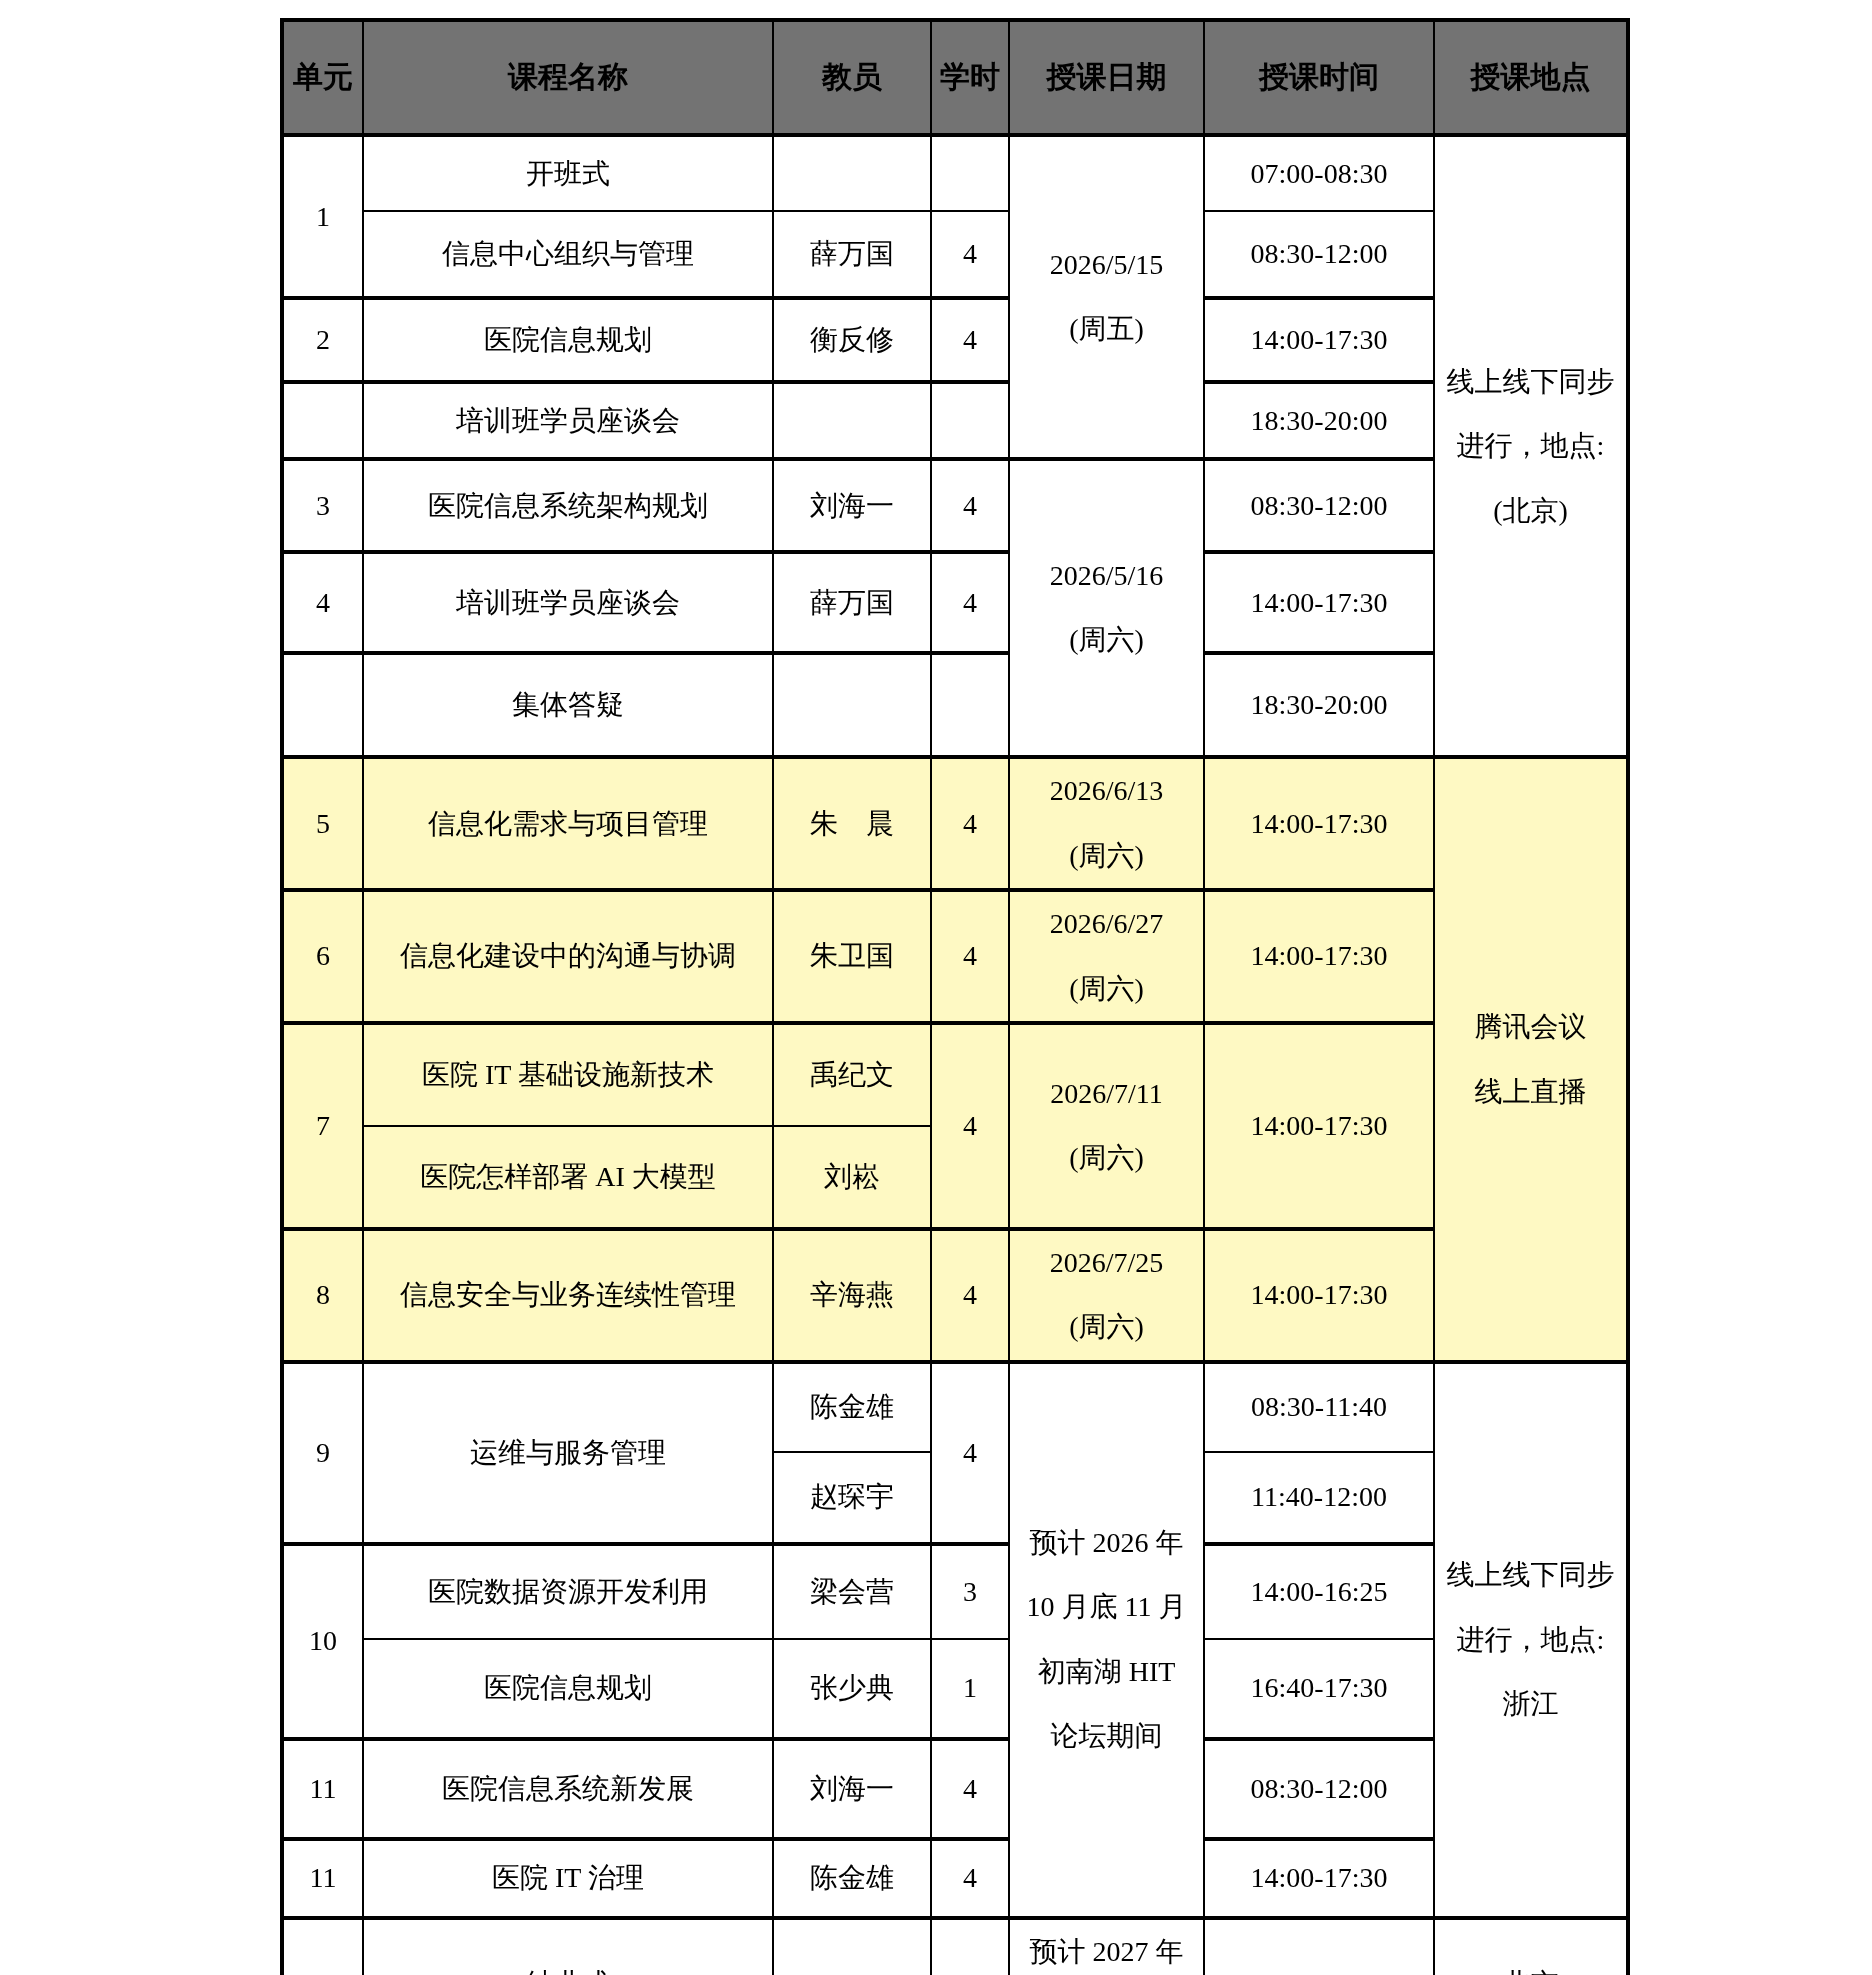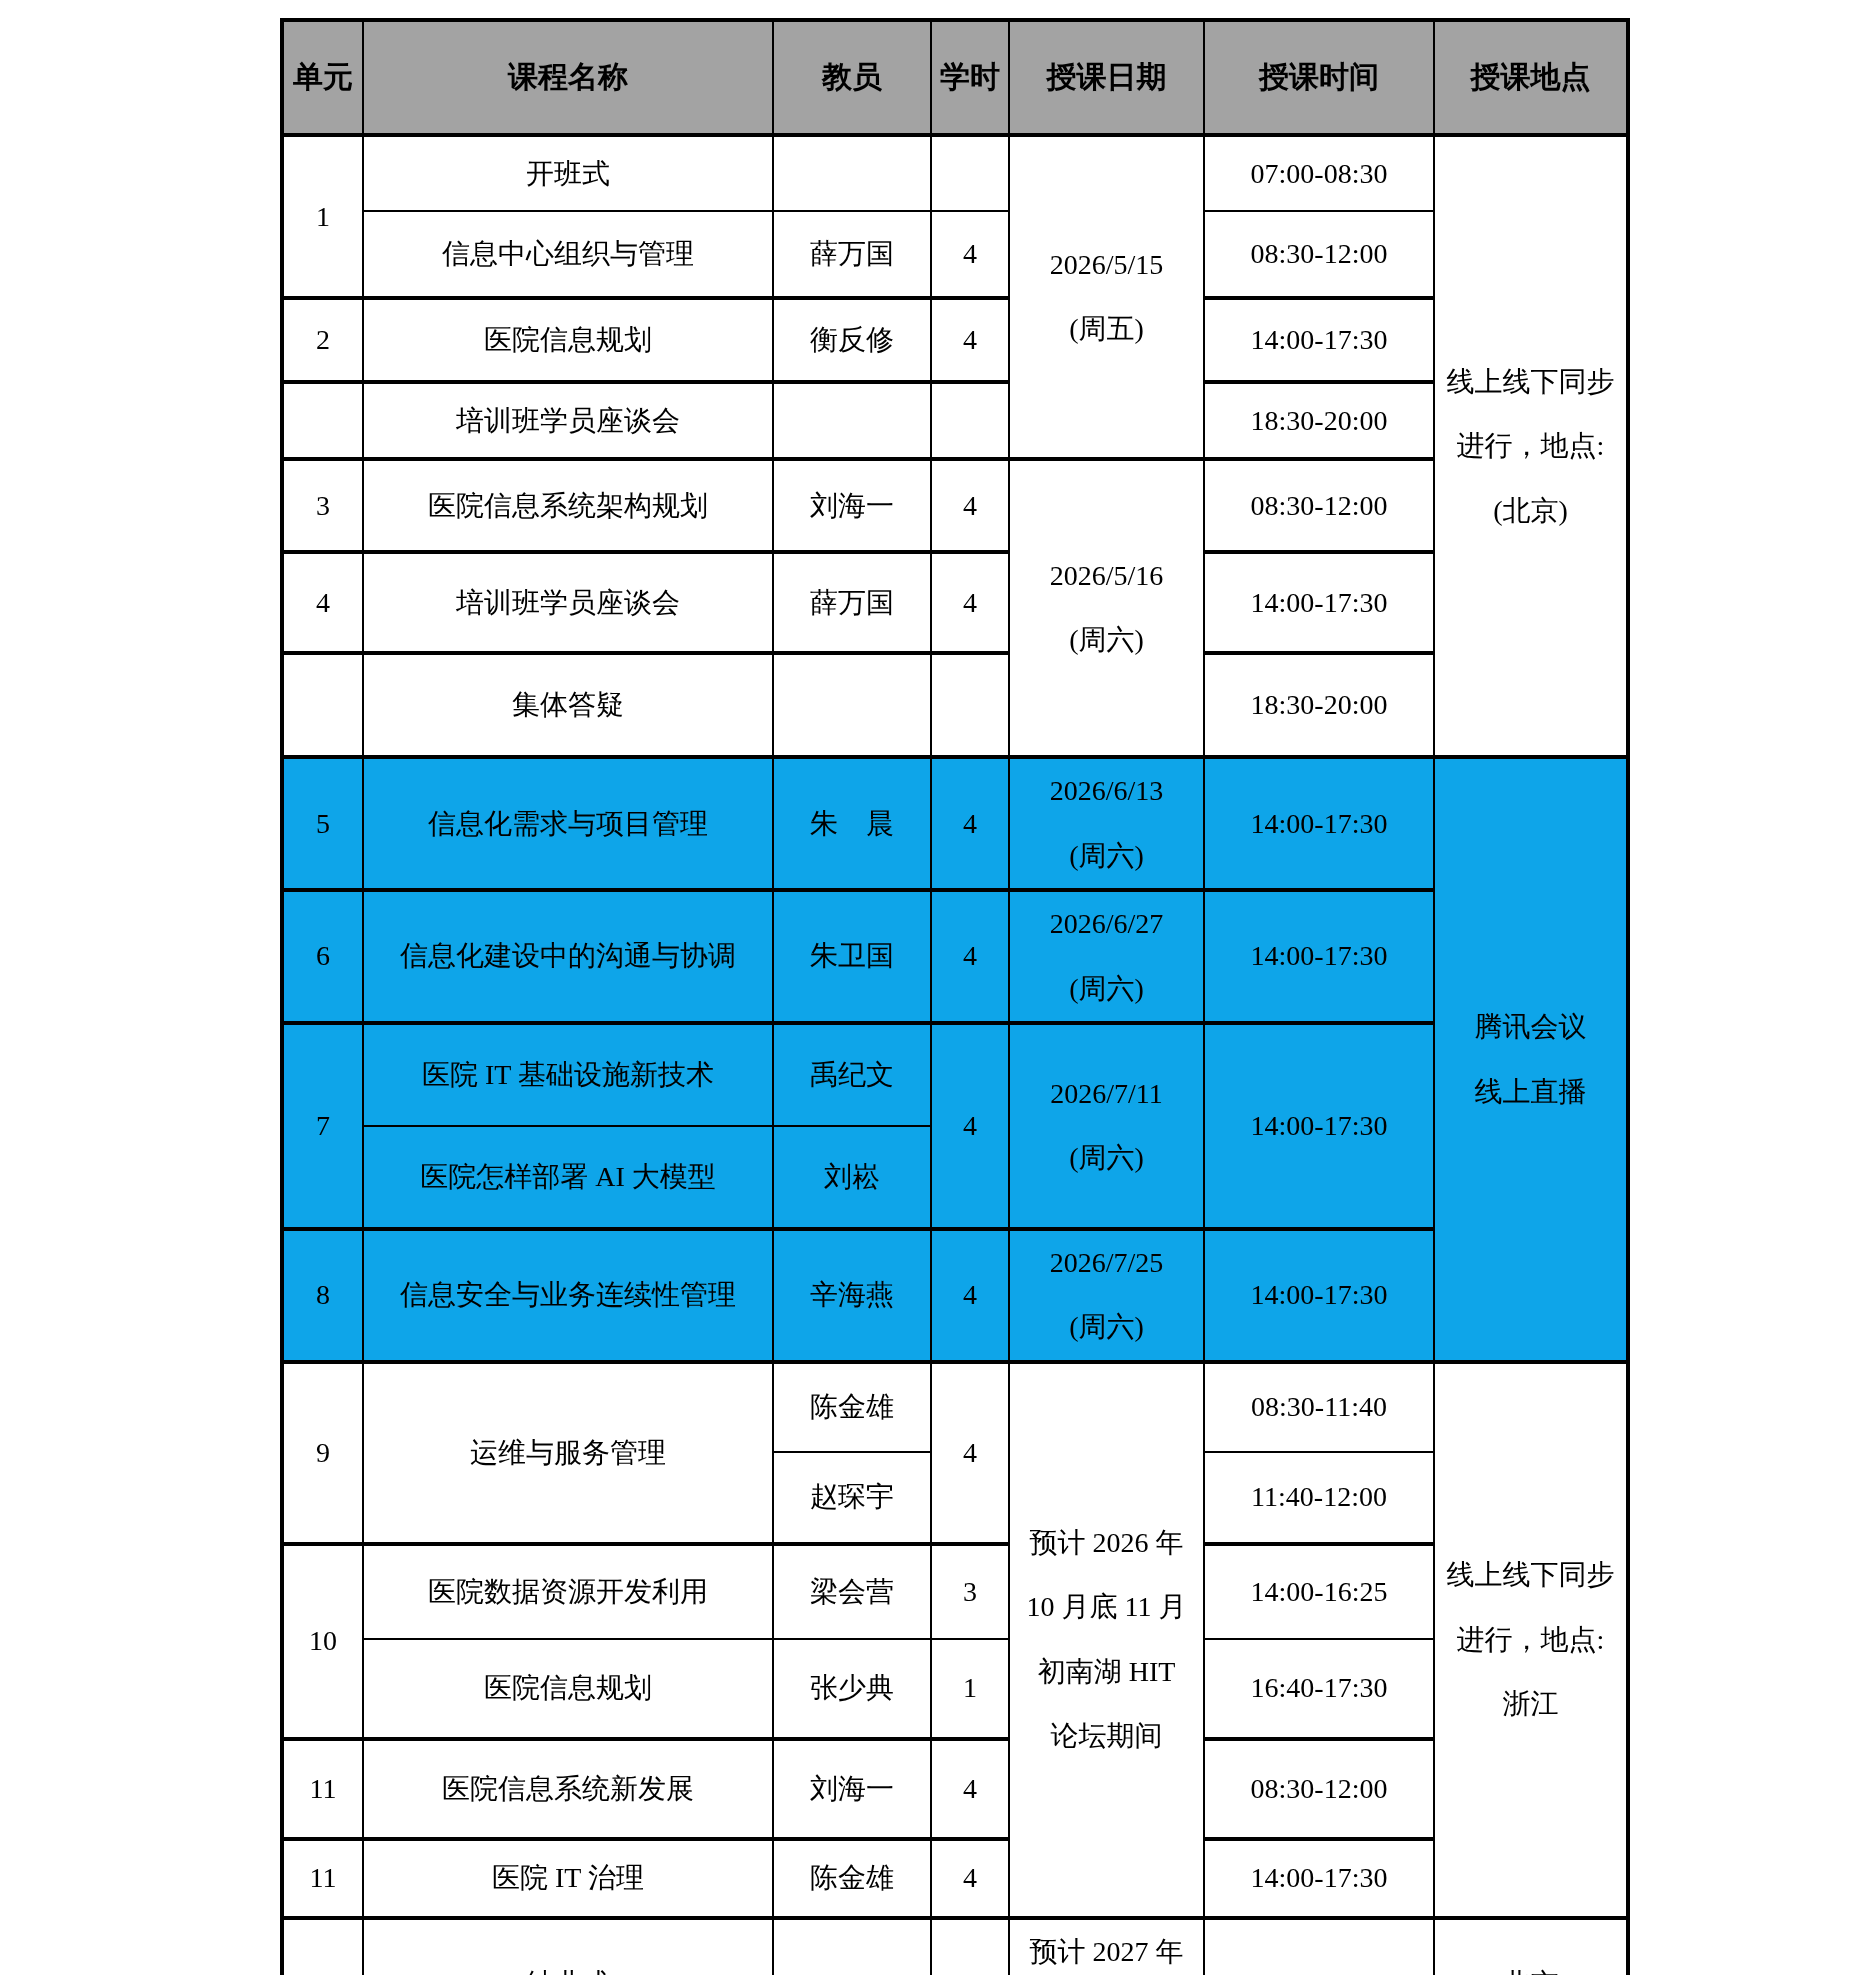--- a/index.html
+++ b/index.html
@@ -19,32 +19,32 @@
   th,td{
     border:2.6px solid #000;
     text-align:center;
     vertical-align:middle;
     white-space:pre-line;
     color:#000;
     padding:0;
     overflow:hidden;
   }
   th{
-    background:#a3a3a3;
+    background:#737373;
     font-size:30px;
     font-weight:bold;
     border-bottom-width:4.7px;
   }
   td{
     font-size:28px;
     line-height:2.3;
     background:#ffffff;
   }
   tr.bt>td{border-top-width:4.7px;}
-  tr.gray>td{background:#0ea5e9;}
+  tr.gray>td{background:#fef9c3;}
 </style>
 </head>
 <body>
 
 <table class="schedule">
   <colgroup>
     <col style="width:81px">
       <col style="width:410px">
       <col style="width:158px">
       <col style="width:78px">

